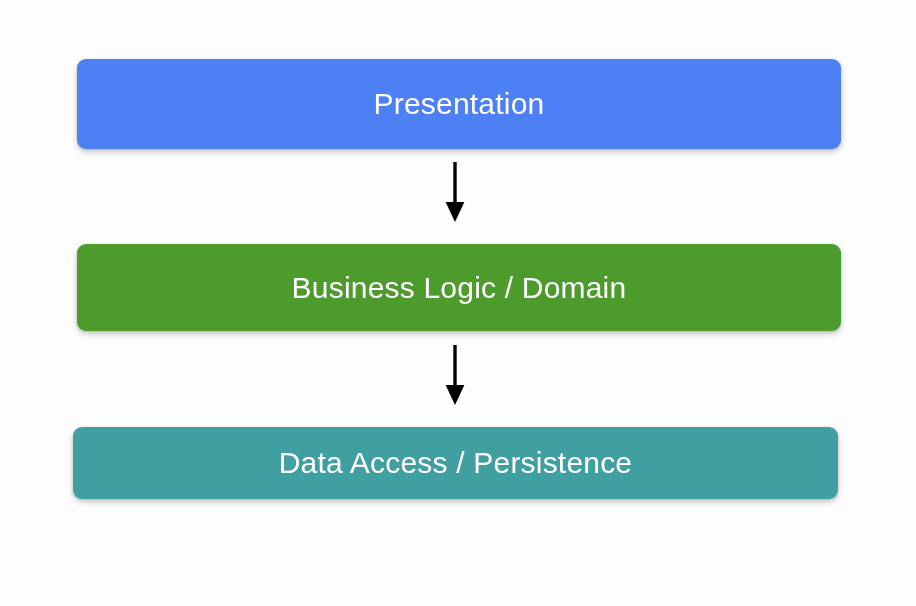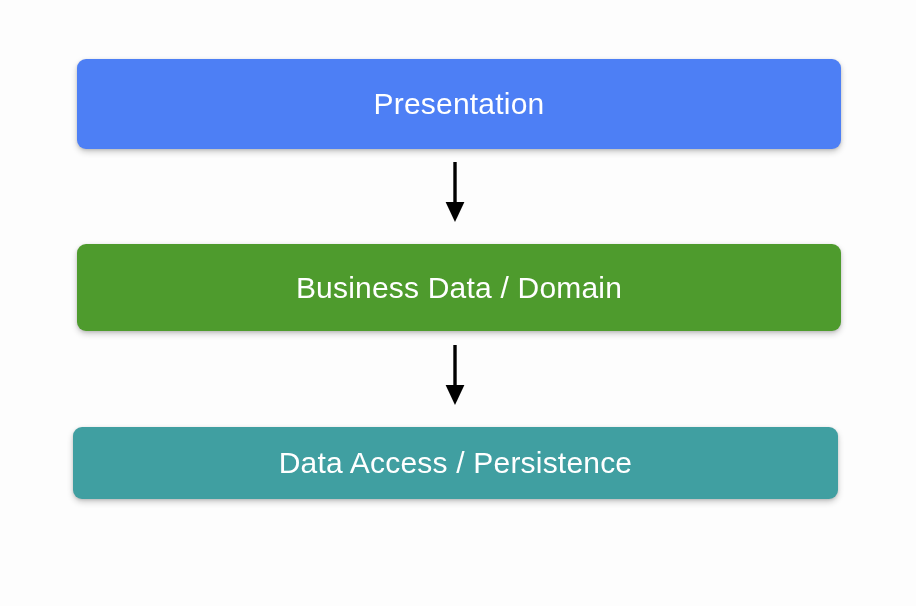--- a/index.html
+++ b/index.html
@@ -96,21 +96,21 @@
   </div>
 
   <div class="arrow-connector" id="arrow-presentation-to-business">
     <svg viewBox="0 0 30 62" preserveAspectRatio="none" aria-hidden="true">
       <line x1="15" y1="0" x2="15" y2="46" stroke="#000000" stroke-width="3.4"></line>
       <polygon points="15,60 5.6,40 24.4,40" fill="#000000"></polygon>
     </svg>
   </div>
 
   <div class="layer-box" id="layer-business" style="background-color: rgb(78, 155, 45);">
-    <span class="layer-label" style="color: rgb(255, 255, 255);">Business Data / Domain</span>
+    <span class="layer-label" style="color: rgb(255, 255, 255);">Business Logic / Domain</span>
   </div>
 
   <div class="arrow-connector" id="arrow-business-to-data">
     <svg viewBox="0 0 30 62" preserveAspectRatio="none" aria-hidden="true">
       <line x1="15" y1="0" x2="15" y2="46" stroke="#000000" stroke-width="3.4"></line>
       <polygon points="15,60 5.6,40 24.4,40" fill="#000000"></polygon>
     </svg>
   </div>
 
   <div class="layer-box" id="layer-data" style="background-color: rgb(64, 159, 161);">

